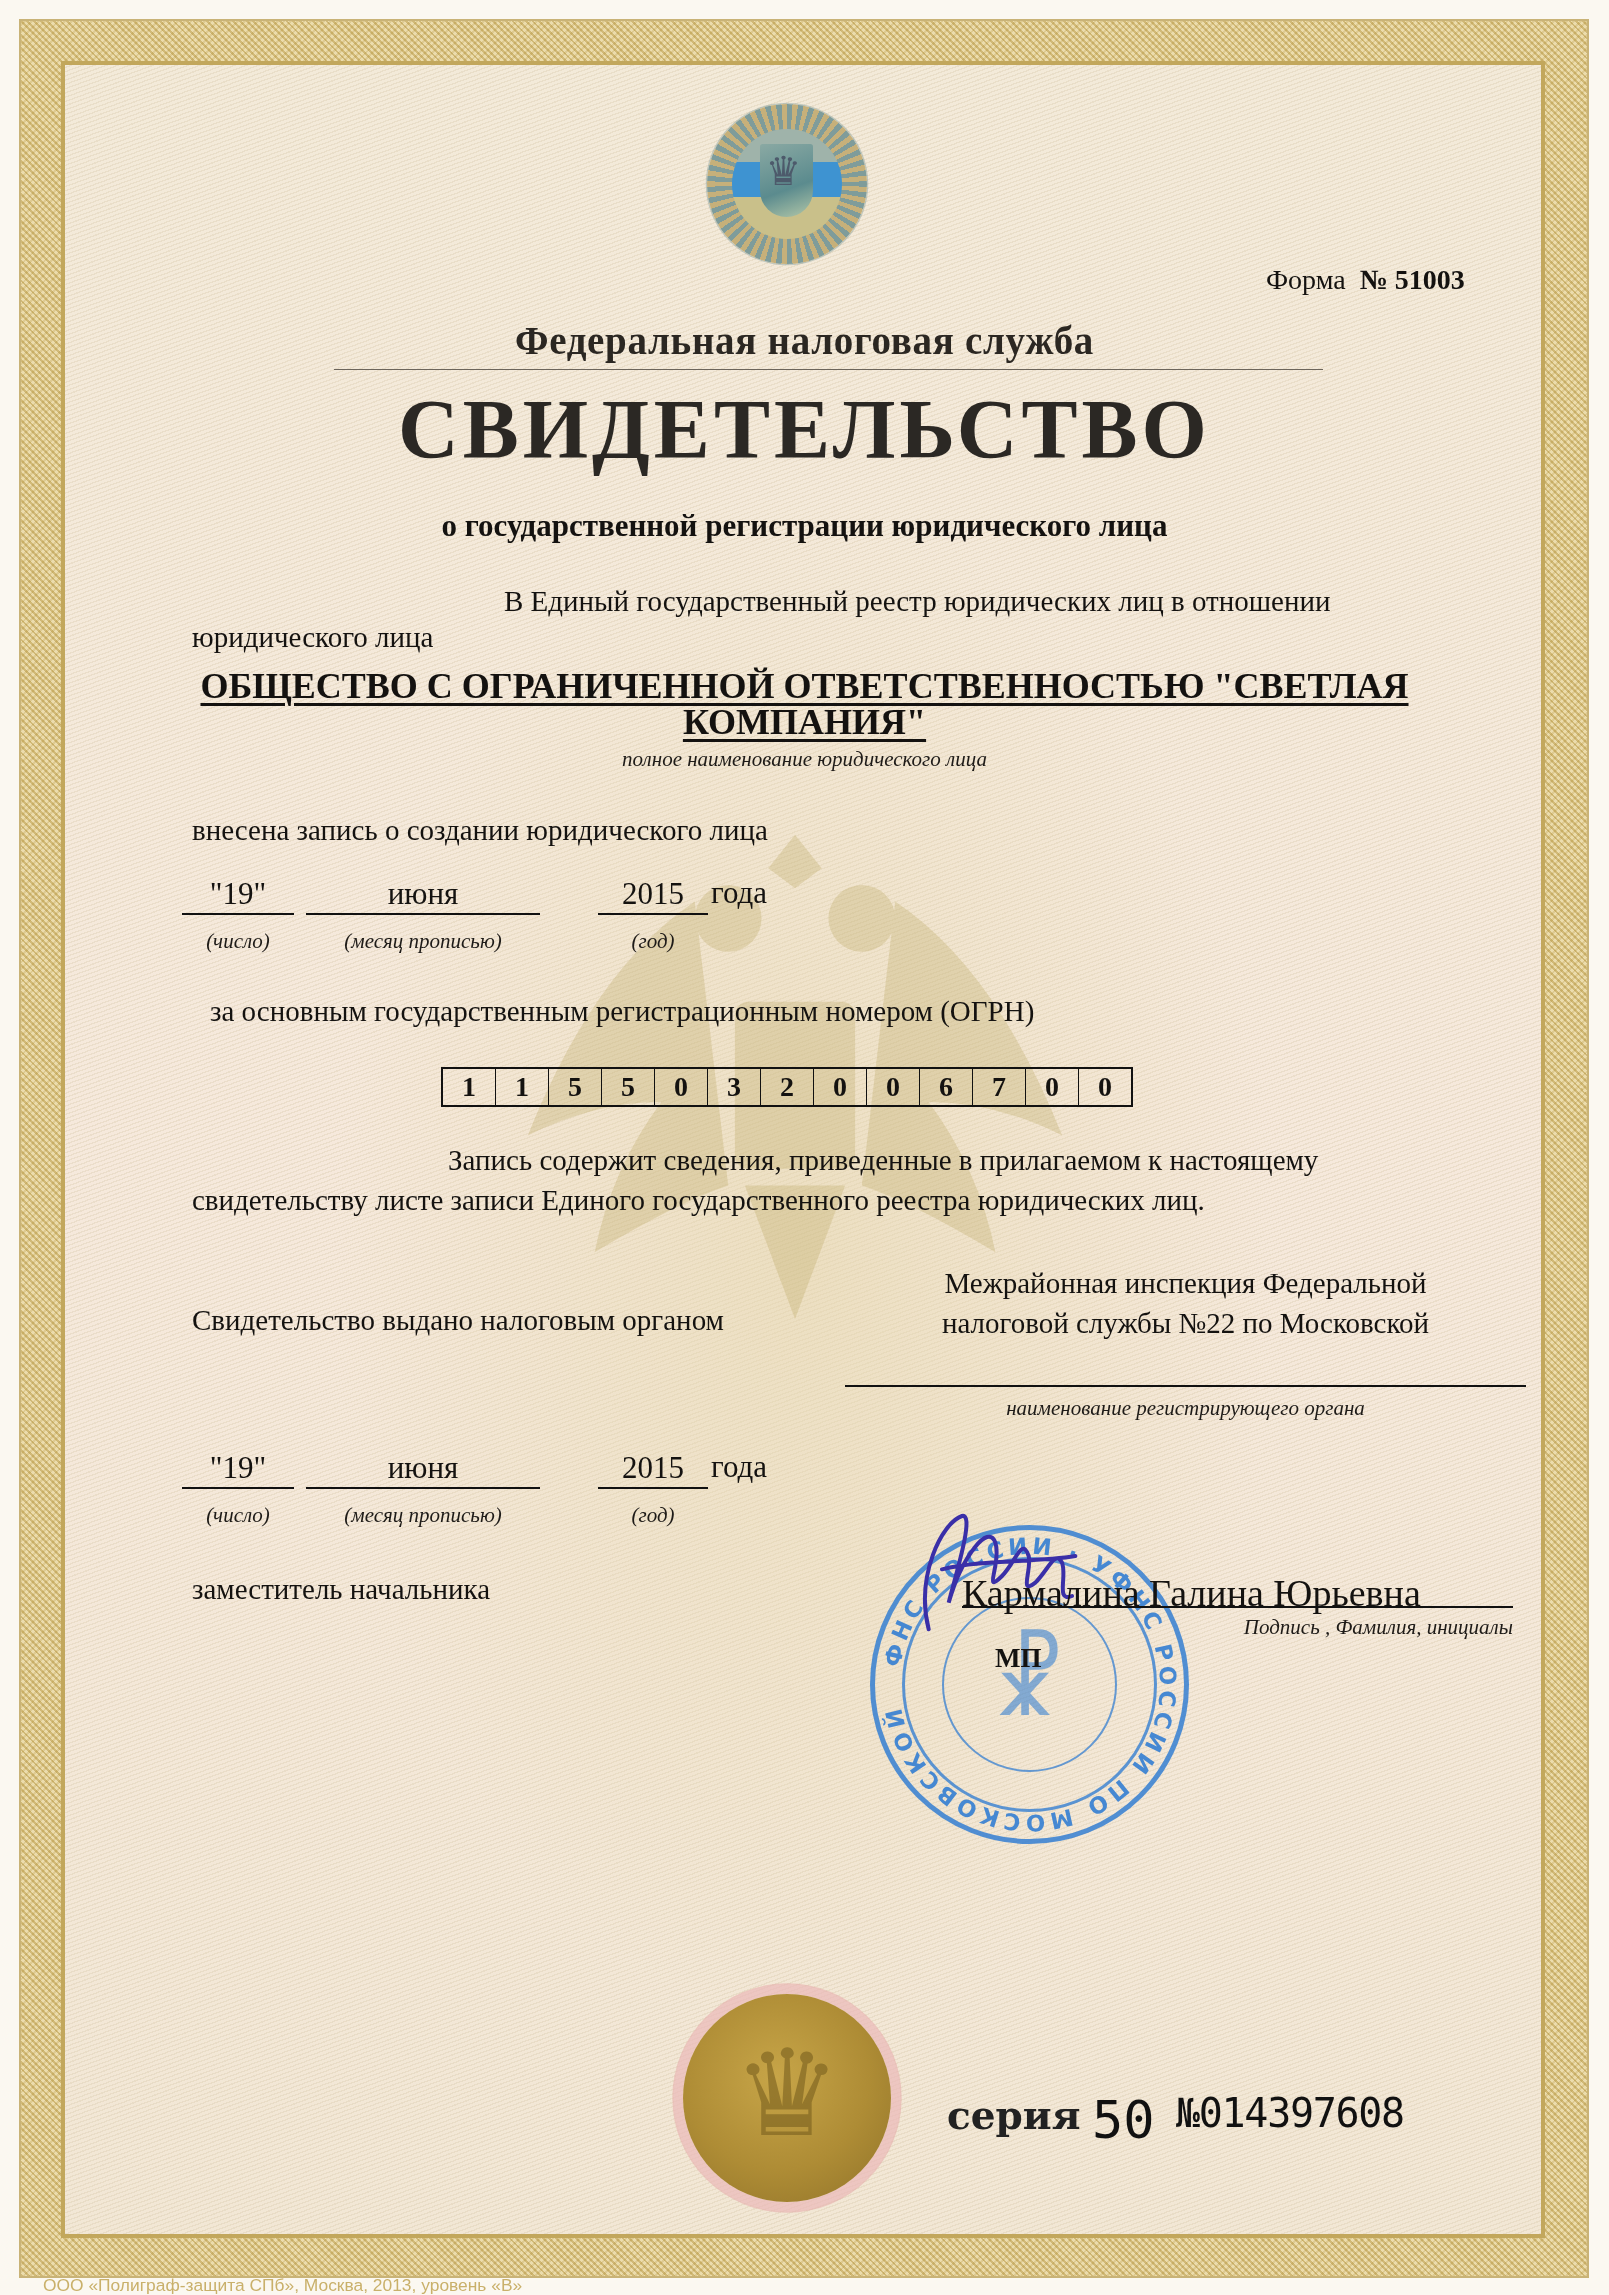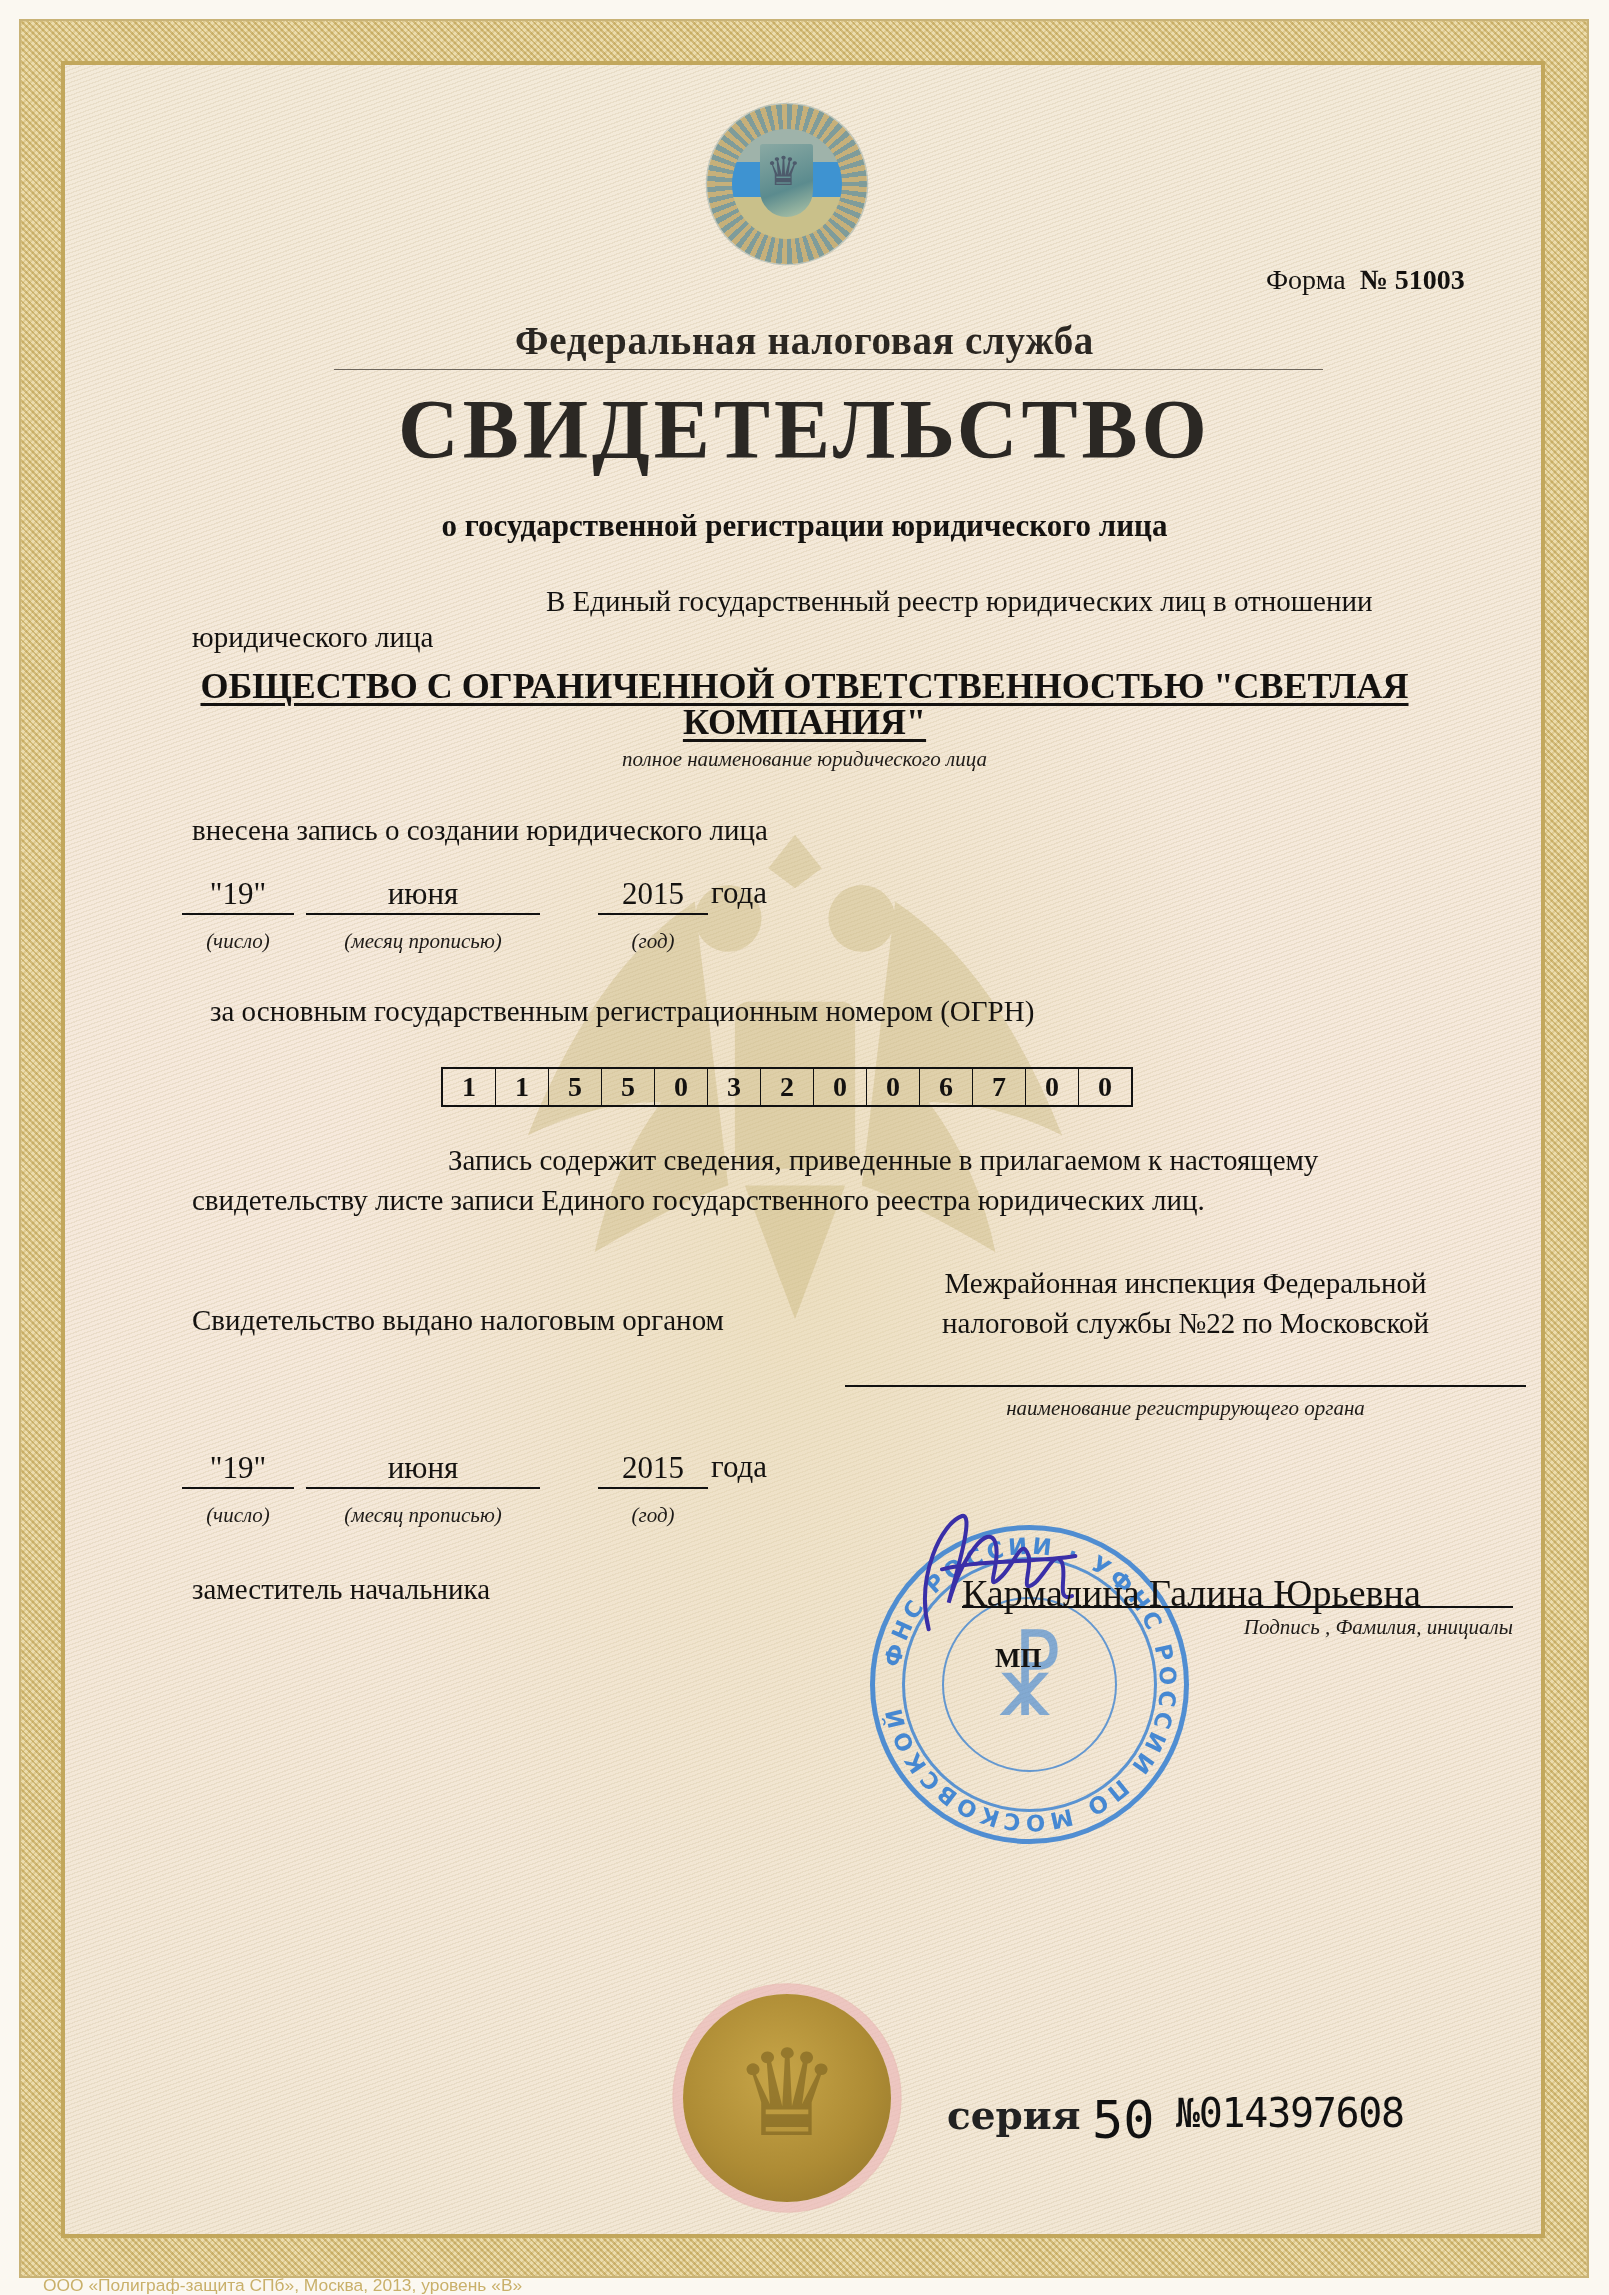--- a/index.html
+++ b/index.html
@@ -50,21 +50,21 @@
   }
   .hologram-eagle { position: absolute; left: 33px; top: 23px; font-size: 40px; color: #4d5a6b; line-height: 1; }
 
   .form-no { left: 1266px; top: 264px; font-size: 28px; }
   .form-no b { font-weight: bold; }
   .agency { left: 0; width: 1609px; text-align: center; top: 318px; font-size: 39px; font-weight: bold; color: #2b2722; letter-spacing: 0.7px; }
   .agency-rule { left: 334px; top: 369px; width: 989px; height: 0; border-top: 1.3px solid #6c655b; }
   .title { left: 0; width: 1609px; text-align: center; top: 381px; font-size: 84px; font-weight: bold; letter-spacing: 4px; color: #2b2824; }
   .subtitle { left: 0; width: 1609px; text-align: center; top: 508px; font-size: 31px; font-weight: bold; }
   .text { font-size: 29px; }
-  .p1 { left: 504px; top: 585px; margin-left: 42px; }
+  .p1 { left: 504px; top: 585px; }
   .p1b { left: 192px; top: 621px; }
   .company { left: 0; width: 1609px; text-align: center; font-size: 36px; font-weight: bold; text-decoration: underline; text-decoration-thickness: 2.7px; text-underline-offset: 5.3px; }
   .company1 { top: 665px; }
   .company2 { top: 701px; }
   .caption { font-style: italic; font-size: 21px; color: #1e1b18; }
   .cap-company { left: 0; width: 1609px; text-align: center; top: 747px; }
   .p2 { left: 192px; top: 814px; }
   .date-field { position: absolute; text-align: center; font-size: 31px; border-bottom: 2px solid #111; height: 39px; line-height: 39px; }
   .date-cap { position: absolute; text-align: center; }
   .p3 { left: 210px; top: 995px; }

